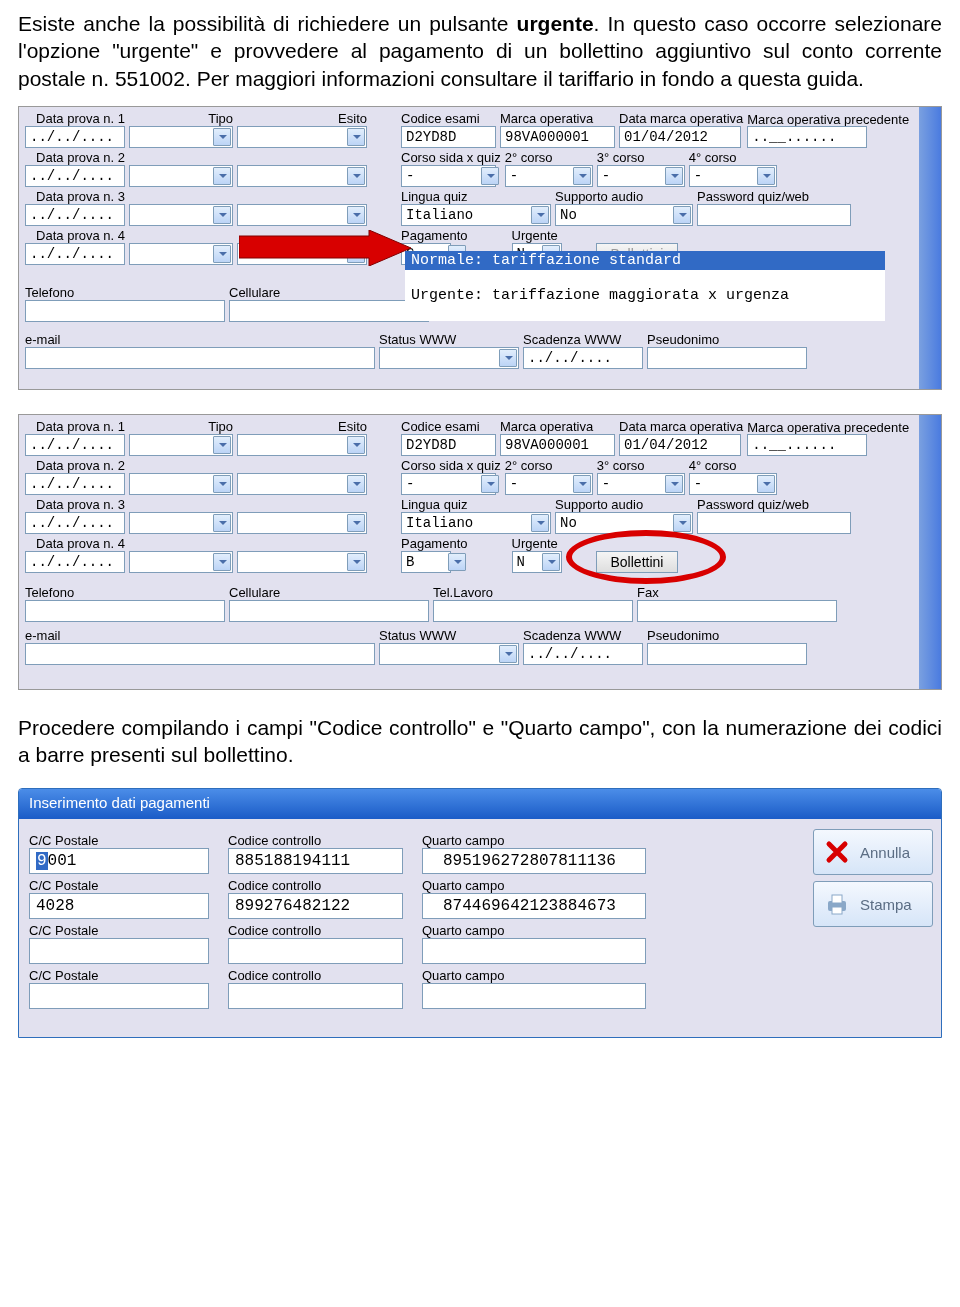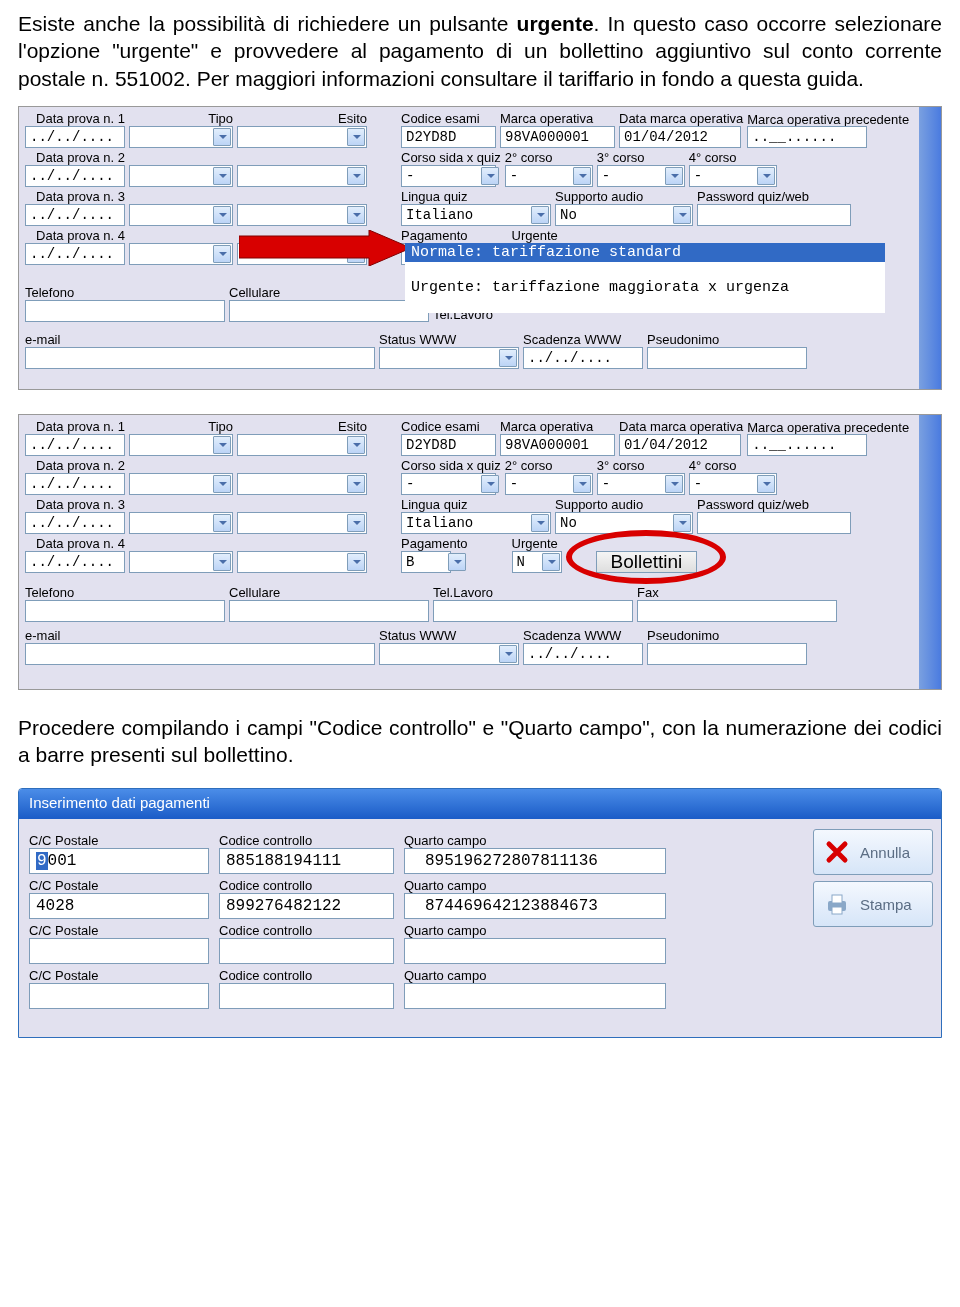--- a/index.html
+++ b/index.html
@@ -12,43 +12,43 @@
   .blue-edge { position: absolute; right: 0; top: 0; bottom: 0; width: 22px; background: linear-gradient(to right, #7aa0e0, #4a7be0); }
   .row { display: flex; align-items: flex-end; gap: 4px; margin-bottom: 2px; }
   .col { display: flex; flex-direction: column; }
   .lbl { font-size: 13px; color: #000; margin-bottom: 0; white-space: nowrap; }
   .field { height: 22px; border: 1px solid #7f9db9; background: #fff; padding: 2px 4px; font-family: "Courier New", monospace; font-size: 14px; display: flex; align-items: center; }
   .field-small { width: 100px; }
   .dropdown { position: relative; }
   .dropdown::after { content: ""; position: absolute; right: 2px; top: 2px; bottom: 2px; width: 16px; background: linear-gradient(#e2eefc, #bcd4f6); border: 1px solid #7f9db9; border-radius: 1px; }
   .dropdown::before { content: ""; position: absolute; right: 6px; top: 9px; border-left: 4px solid transparent; border-right: 4px solid transparent; border-top: 4px solid #4a6ea9; z-index: 2; }
   .dropdown .field { padding-right: 22px; }
-  .btn { height: 22px; border: 1px solid #7f9db9; background: linear-gradient(#f5f5f5, #dedede); display: inline-flex; align-items: center; justify-content: center; padding: 0 14px; font-size: 19px; font-family: Verdana, Arial, sans-serif; color: #555; }
+  .btn { height: 22px; border: 1px solid #7f9db9; background: linear-gradient(#f5f5f5, #dedede); display: inline-flex; align-items: center; justify-content: center; padding: 0 14px; font-size: 14px; font-family: Verdana, Arial, sans-serif; color: #555; }
   .btn-disabled { color: #999; }
 
   .grid { display: flex; }
   .left-col { width: 370px; text-align: right; }
   .right-col { flex: 1; padding-left: 6px; }
 
-  .dd-menu { position: absolute; left: 386px; top: 136px; width: 480px; z-index: 5; font-family: "Courier New", monospace; font-size: 15px; }
+  .dd-menu { position: absolute; left: 386px; top: 144px; width: 480px; z-index: 5; font-family: "Courier New", monospace; font-size: 15px; }
   .dd-sel { background: #316ac5; color: #fff; padding: 1px 6px; }
   .dd-unsel { background: #fff; color: #000; padding: 17px 6px; }
   .red-arrow { position: absolute; left: 220px; top: 123px; z-index: 4; }
 
   .red-circle { position: absolute; left: 547px; top: 115px; width: 160px; height: 54px; border: 6px solid #d80000; border-radius: 50%; z-index: 6; pointer-events: none; }
 
   .modal-wrap { margin-top: 20px; border: 1px solid #2e6ebc; border-radius: 4px 4px 0 0; overflow: hidden; position: relative; }
   .modal-titlebar { height: 30px; background: linear-gradient(#4b8de8, #1c5dc8); color: #fff; font-size: 15px; padding: 5px 10px; font-weight: normal; border-bottom: 1px solid #1c5dc8; }
   .modal-body { background: #e2e1ef; padding: 14px 10px 10px 10px; font-family: Verdana, Arial, sans-serif; font-size: 13px; position: relative; min-height: 218px; }
-  .modal-row { display: flex; gap: 10px; margin-bottom: 4px; align-items: flex-end; }
+  .modal-row { display: flex; gap: 19px; margin-bottom: 4px; align-items: flex-end; }
   .mcol { display: flex; flex-direction: column; }
   .mfield { height: 26px; border: 1px solid #7f9db9; background: #fff; padding: 3px 6px; font-family: "Courier New", monospace; font-size: 16px; display: flex; align-items: center; }
   .mf-cc { width: 180px; }
   .mf-cod { width: 175px; }
-  .mf-q { width: 262px; padding-left: 20px; }
+  .mf-q { width: 224px; padding-left: 20px; }
   .sel-char { background: #316ac5; color: #fff; padding: 0 1px; }
 
   .sidebtns { position: absolute; right: 8px; top: 10px; width: 120px; display: flex; flex-direction: column; gap: 6px; }
   .sidebtn { height: 46px; border: 1px solid #7f9db9; border-radius: 3px; background: linear-gradient(#f4f8fe, #d6e5f8); display: flex; align-items: center; padding: 4px 8px; gap: 8px; font-family: Verdana, Arial, sans-serif; font-size: 15px; color: #5b6d84; cursor: pointer; }
   .sidebtn .ic { width: 30px; height: 30px; display: flex; align-items: center; justify-content: center; }
 </style>
 </head>
 <body>
 
 <div class="page">

